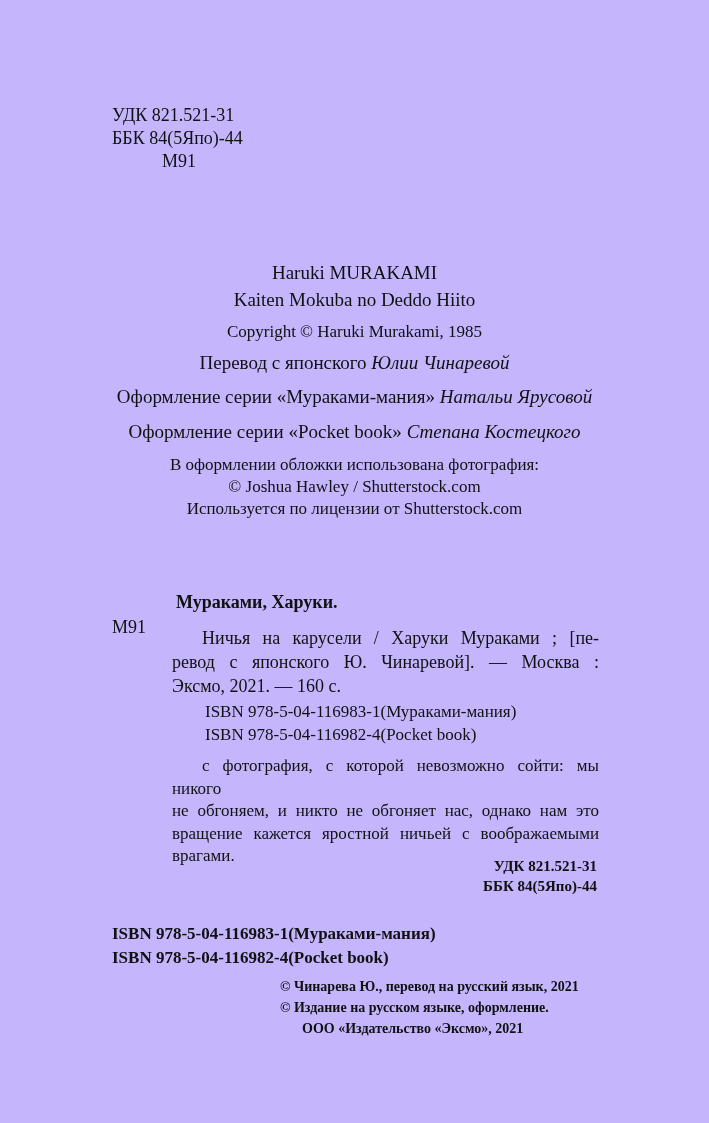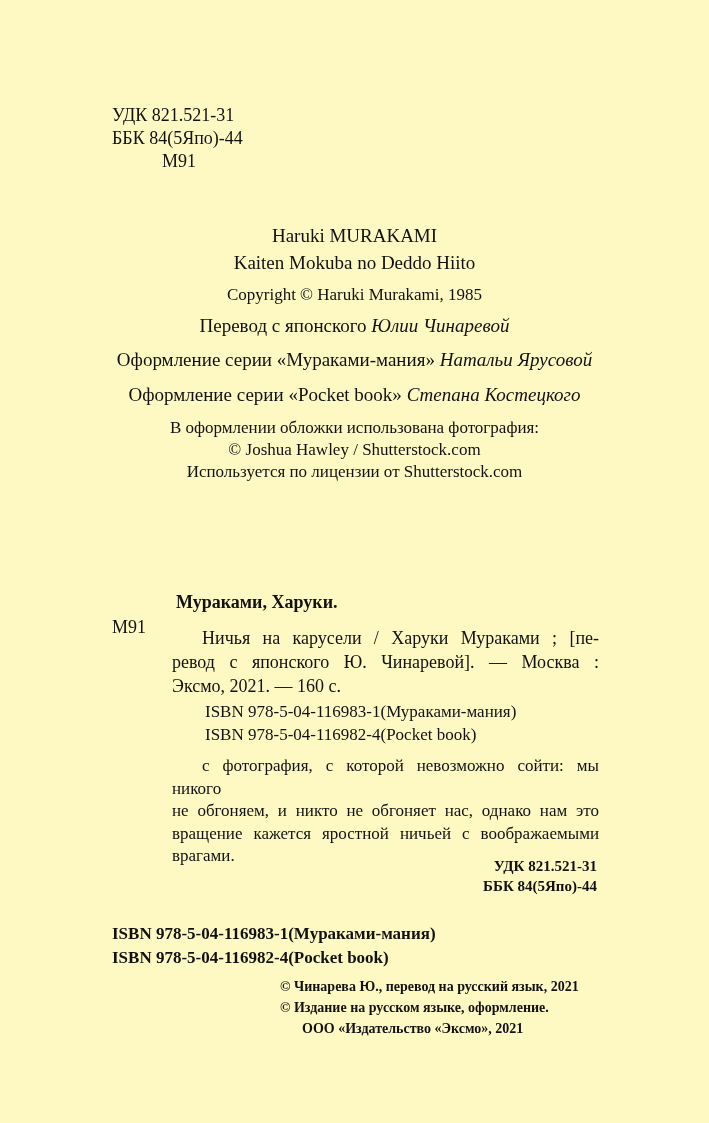--- a/index.html
+++ b/index.html
@@ -8,24 +8,24 @@
     width: 709px;
     height: 1123px;
     position: relative;
     font-family: "Liberation Serif", "DejaVu Serif", serif;
     color: #111111;
     overflow: hidden;
   }
   .page {
     position: absolute;
     inset: 0;
-    background: #fef9c3;
+    background: #c4b5fd;
   }
   .block { position: absolute; }
-  .centered { left: 0; width: 709px; text-align: center; }
+  .centered { left: 0; width: 709px; text-align: center; margin-top: 37px; }
 
   .top-codes { top: 104px; left: 112px; font-size: 18px; line-height: 23px; }
   .top-codes .sign { padding-left: 50px; }
 
   .latin-title { top: 222px; font-size: 19px; line-height: 27px; }
 
   .copyright-line { top: 285px; font-size: 17px; }
 
   .credit { font-size: 19px; }
   .credit-translation { top: 315px; }

